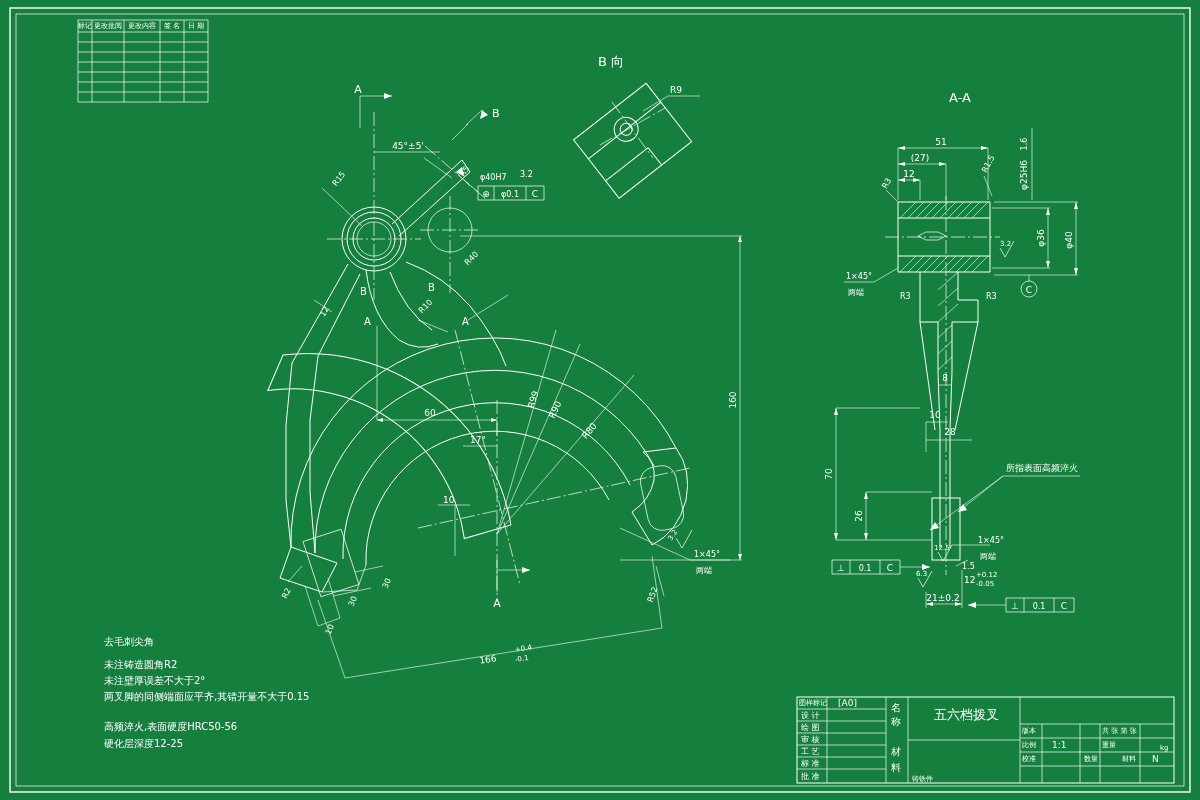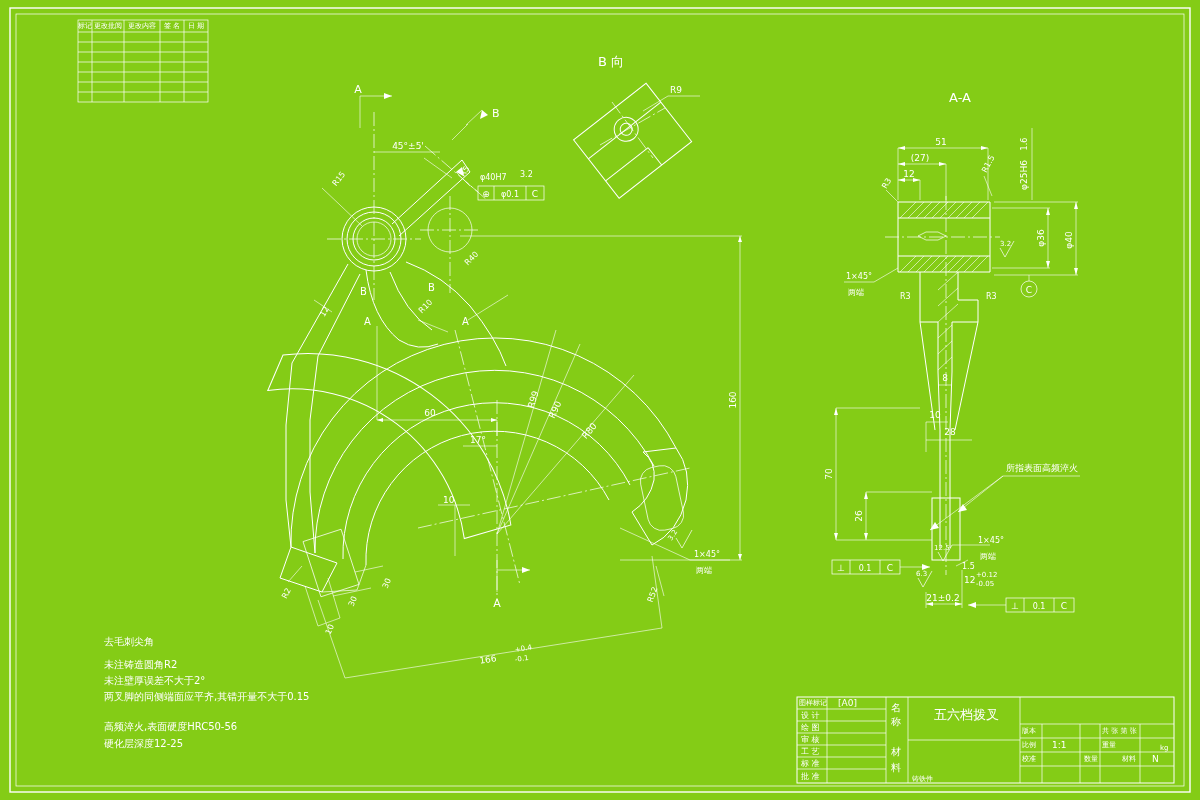--- a/index.html
+++ b/index.html
@@ -1,18 +1,18 @@
 <!DOCTYPE html>
 <html><head>
 <meta charset="utf-8">
 <style>
   html,body{margin:0;padding:0;background:#000;}
   body{width:1200px;height:800px;overflow:hidden;
        font-family:"DejaVu Sans","Liberation Sans",sans-serif;}
-  #stage{position:relative;width:1200px;height:800px;background:#84cc16;}
+  #stage{position:relative;width:1200px;height:800px;background:#15803d;}
   svg{display:block;}
   .ln{stroke:#ffffff;stroke-width:1;fill:none;}
   .thin{stroke:#ffffff;stroke-width:0.7;fill:none;}
   .ctr{stroke:#ffffff;stroke-width:0.7;fill:none;stroke-dasharray:14 3 2 3;}
   .dim{stroke:#ffffff;stroke-width:0.6;fill:none;}
   .hatch{stroke:#ffffff;stroke-width:0.6;fill:none;}
   .bd{stroke:#ffffff;stroke-width:1.4;fill:none;}
   text{fill:#ffffff;font-family:"DejaVu Sans","Liberation Sans",sans-serif;
        font-size:8px;dominant-baseline:middle;}
   .t7{font-size:7px;}

